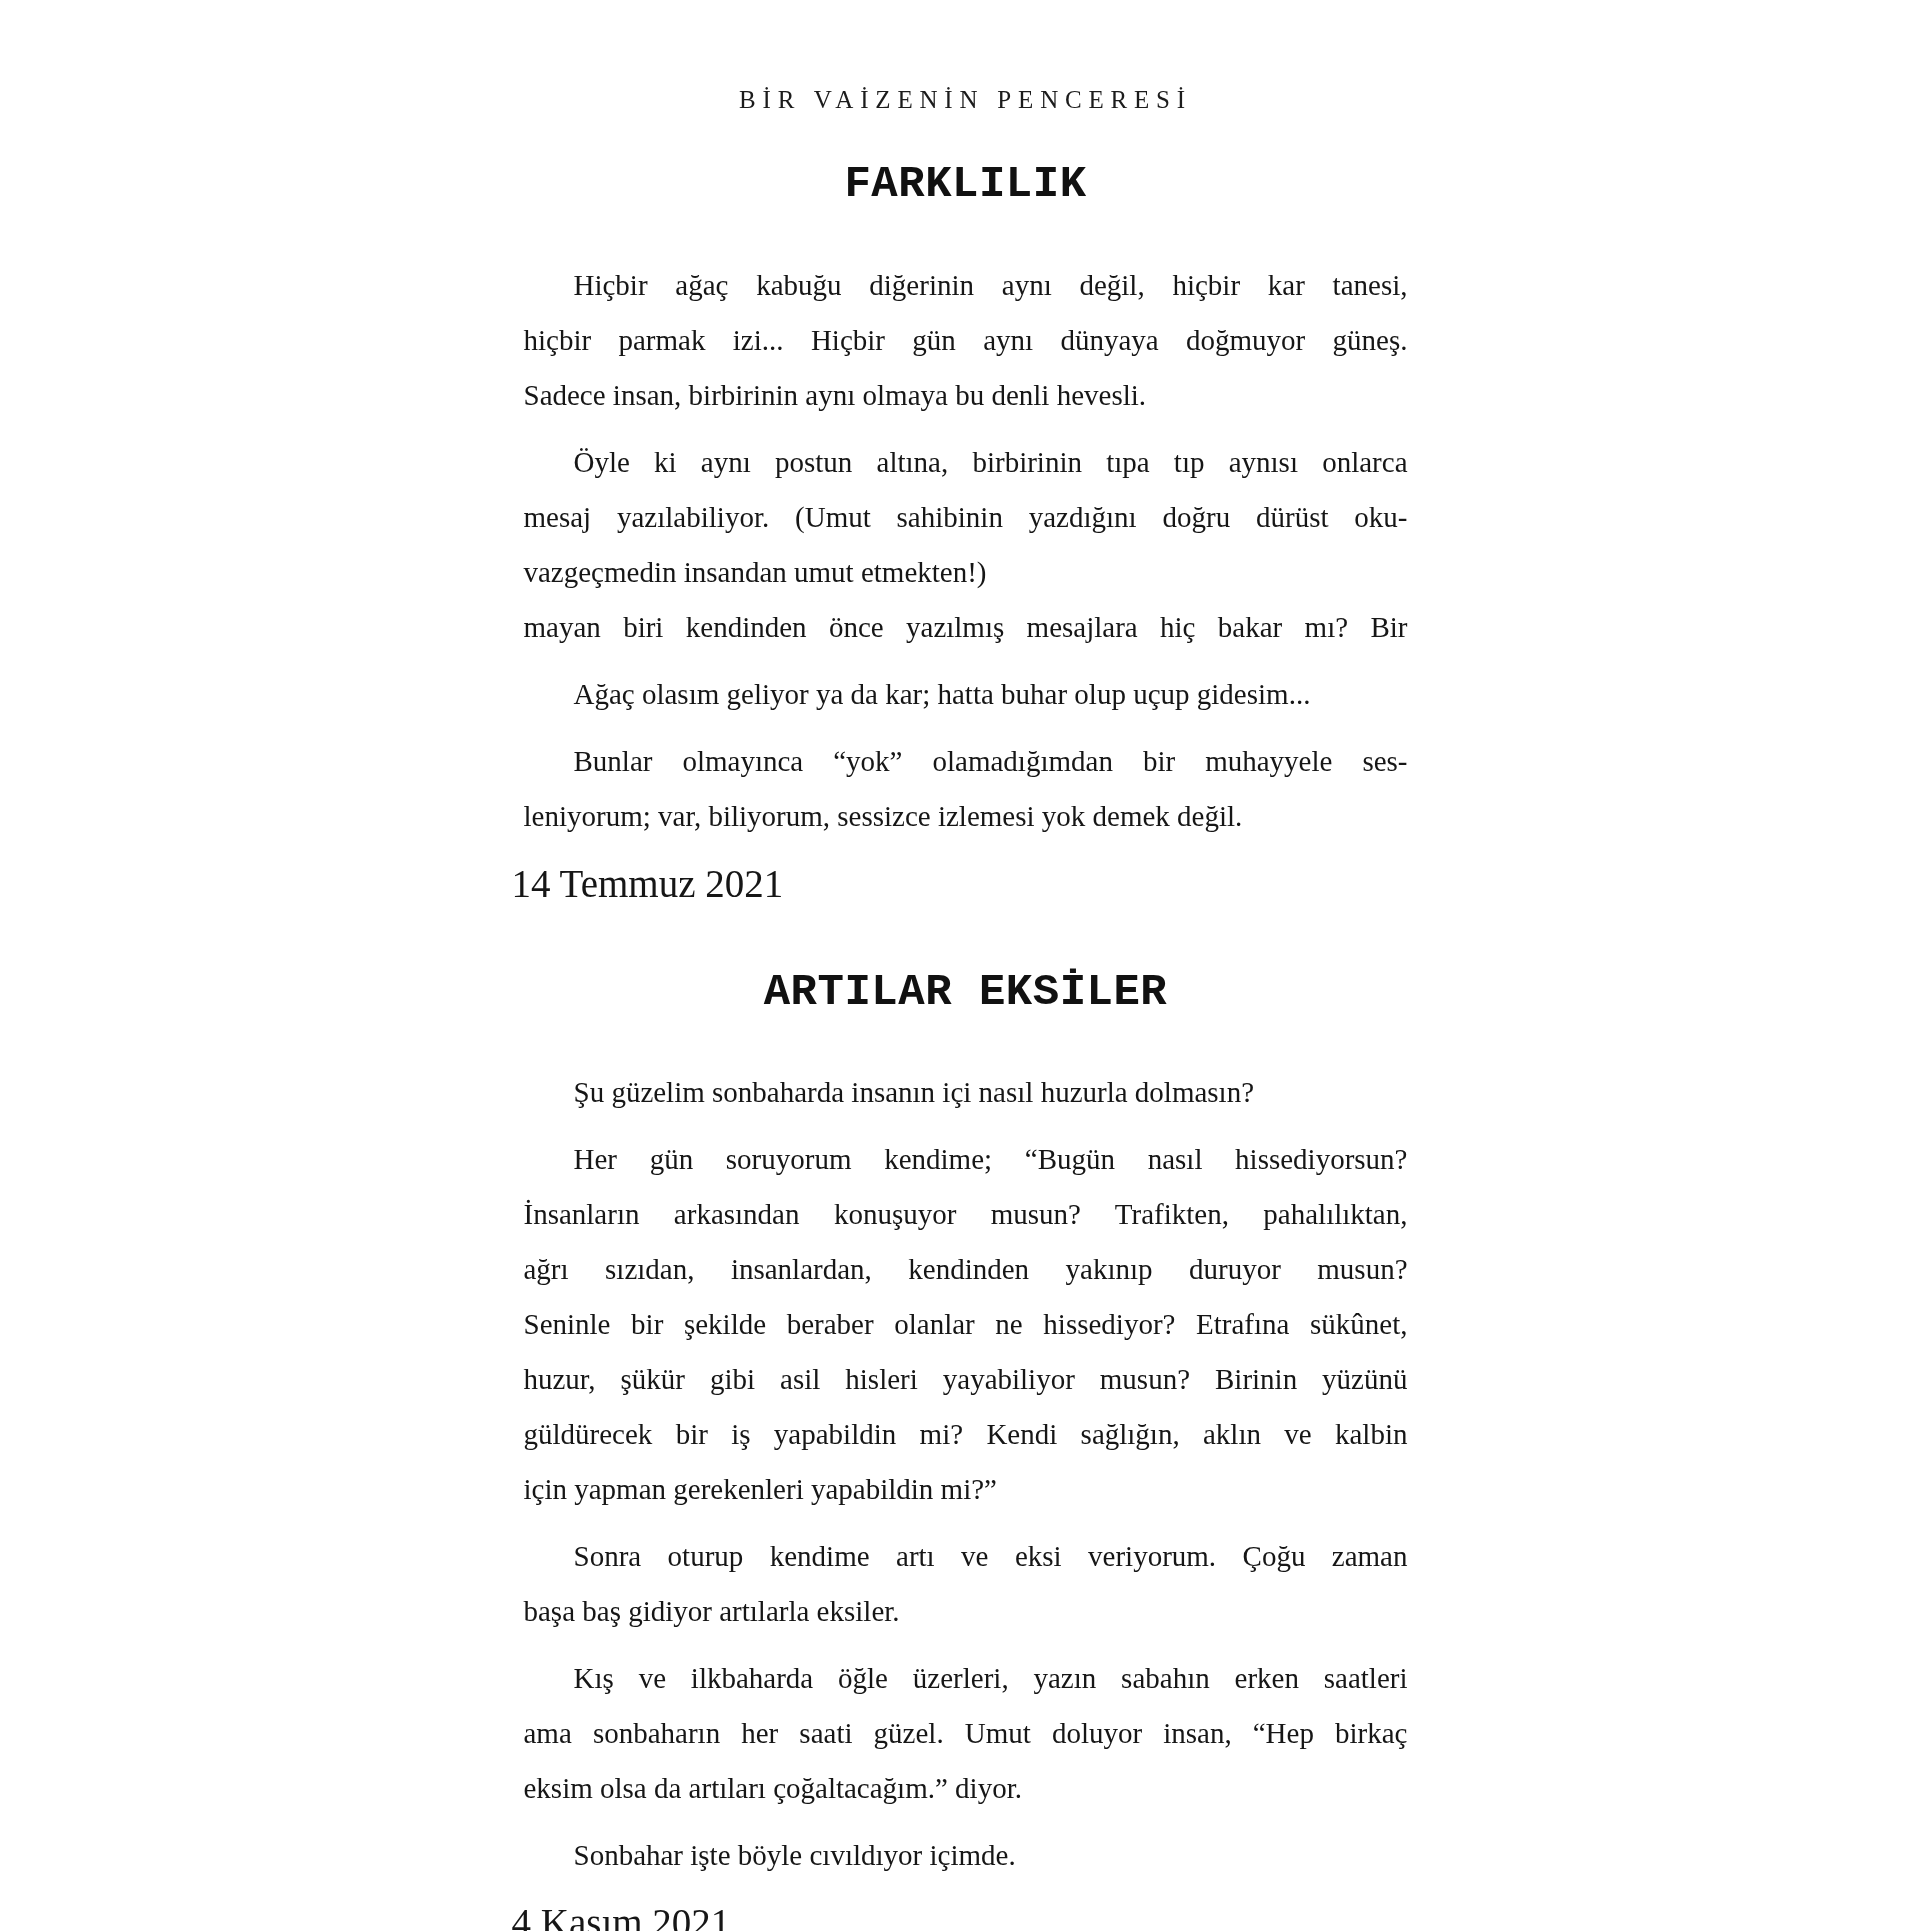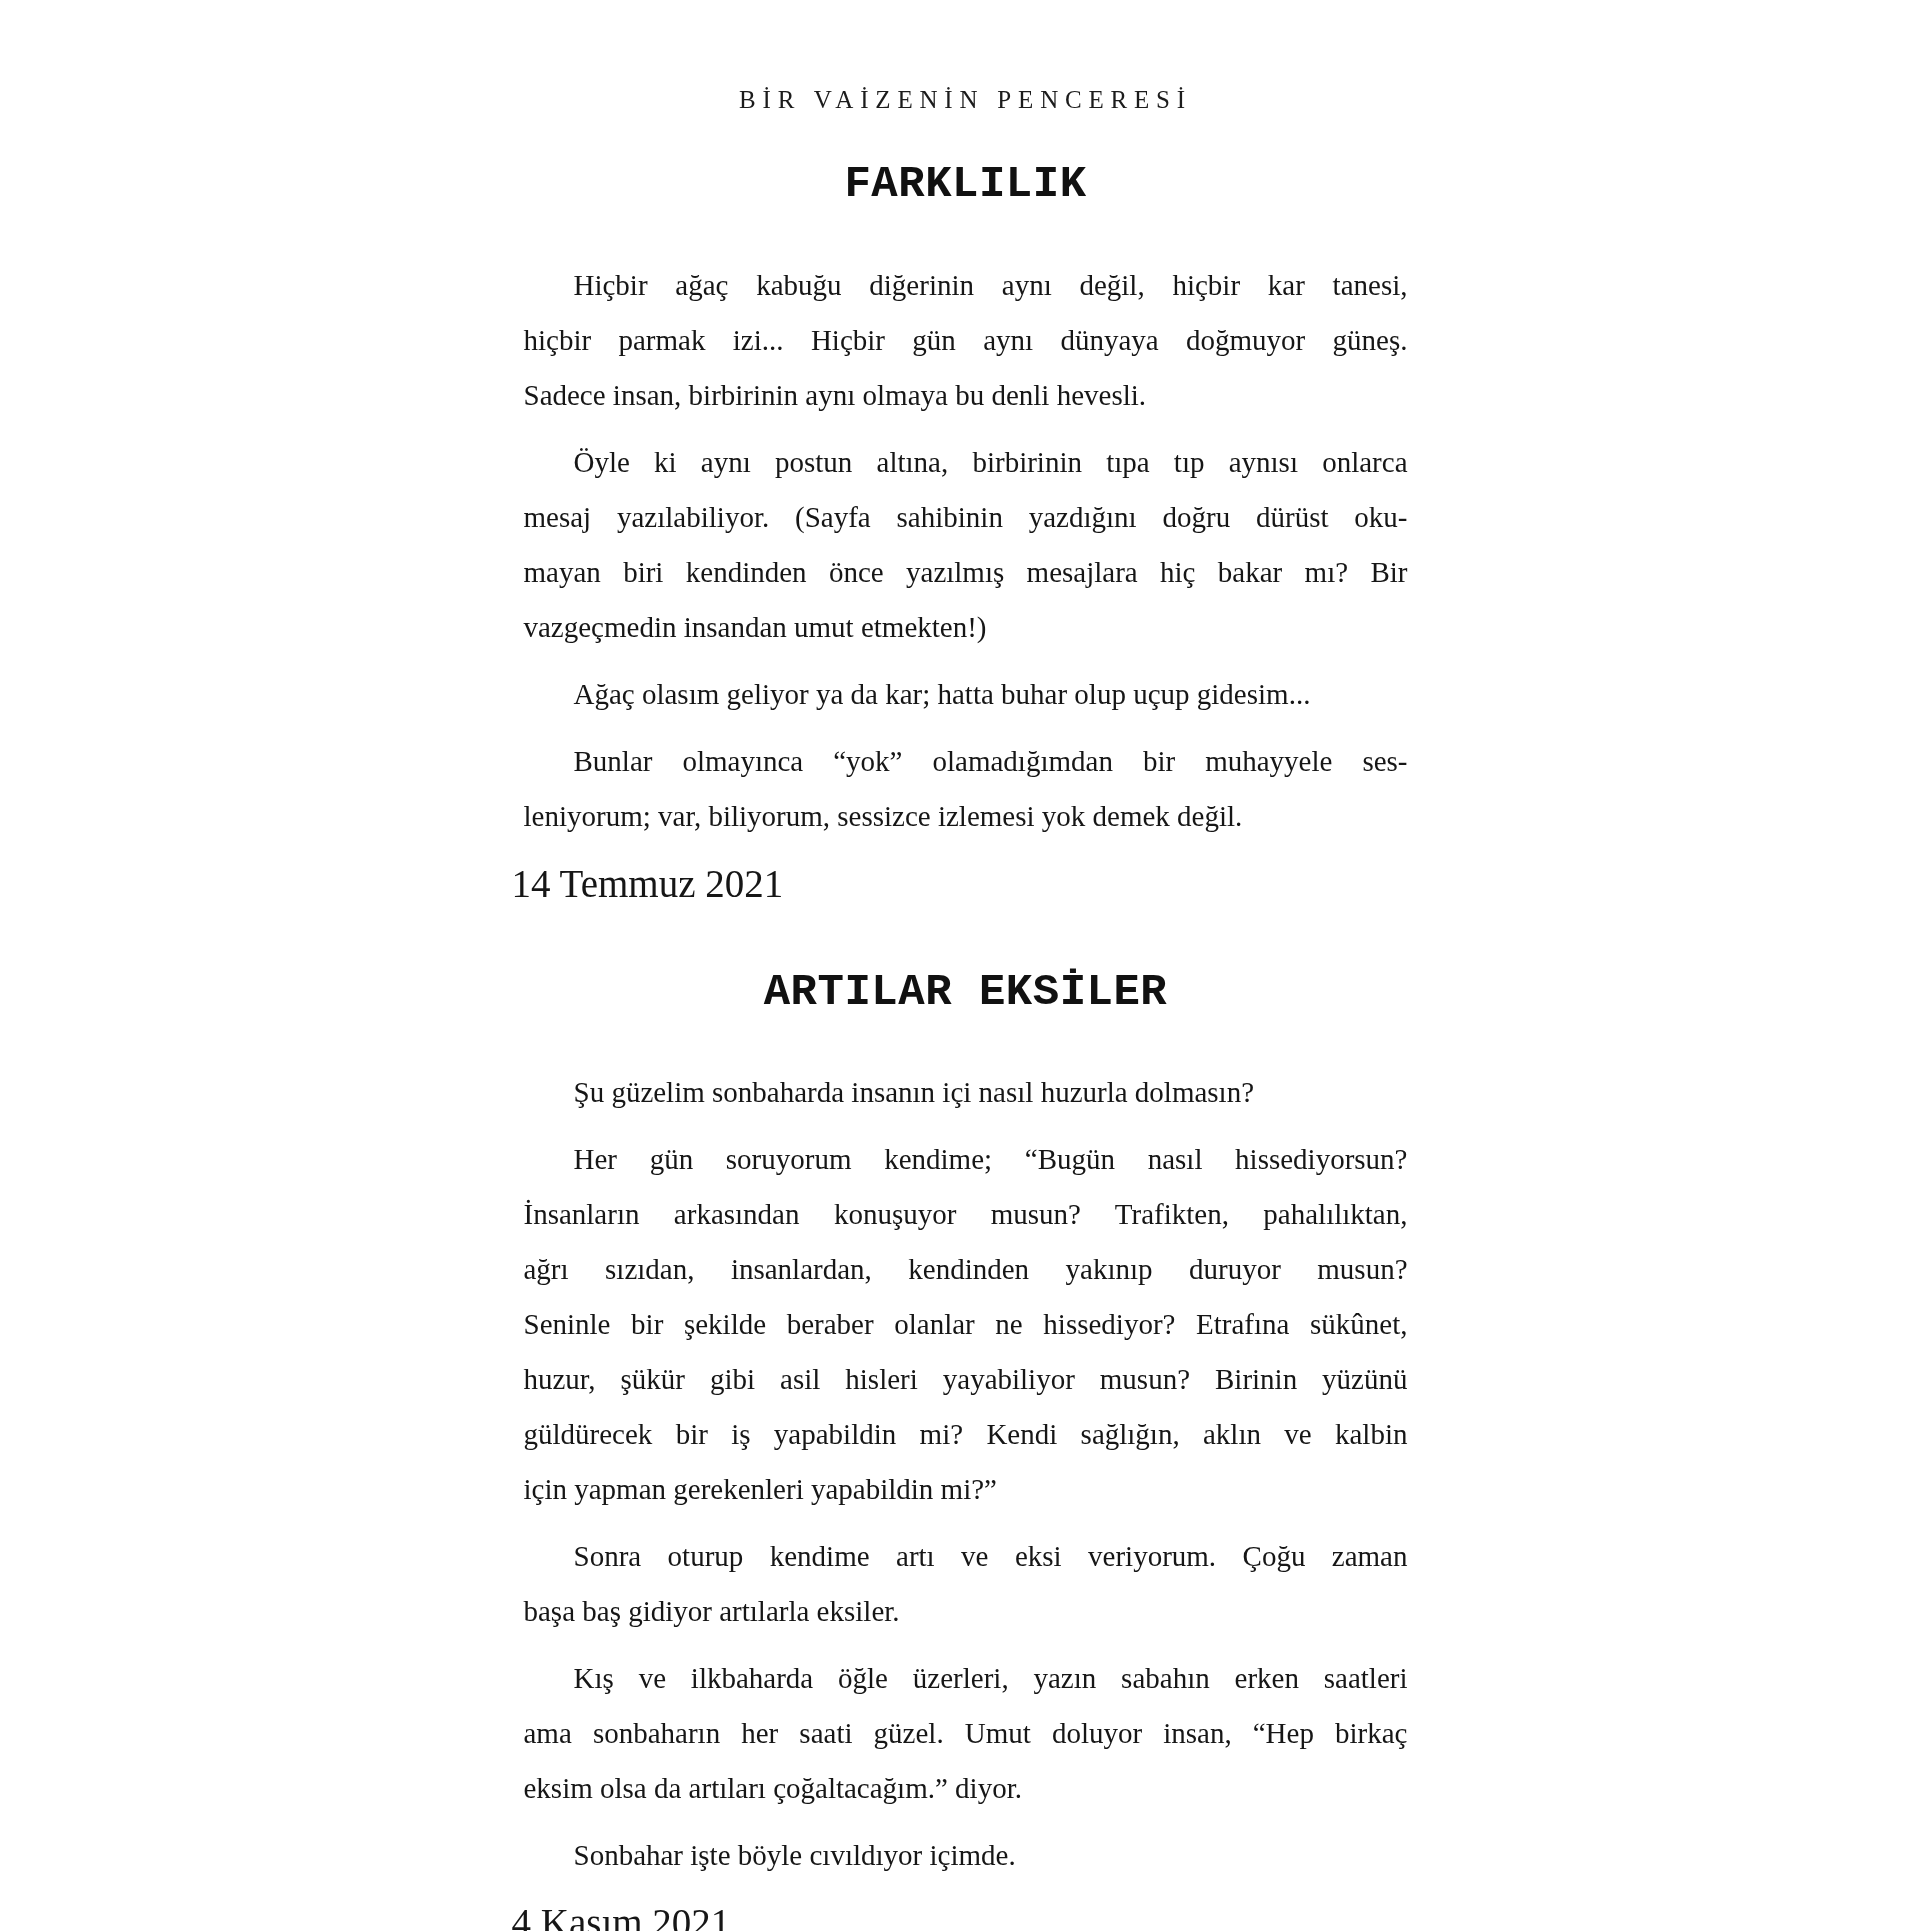--- a/index.html
+++ b/index.html
@@ -67,23 +67,23 @@
   <div id="content">
       <section class="chapter">
         <h2 class="section-title">FARKLILIK</h2>
         <div class="para">
           <div class="line first">Hiçbir ağaç kabuğu diğerinin aynı değil, hiçbir kar tanesi,</div>
           <div class="line">hiçbir parmak izi... Hiçbir gün aynı dünyaya doğmuyor güneş.</div>
           <div class="line last">Sadece insan, birbirinin aynı olmaya bu denli hevesli.</div>
         </div>
         <div class="para">
           <div class="line first">Öyle ki aynı postun altına, birbirinin tıpa tıp aynısı onlarca</div>
-          <div class="line">mesaj yazılabiliyor. (Sayfa sahibinin yazdığını doğru dürüst oku-</div>
+          <div class="line">mesaj yazılabiliyor. (Umut sahibinin yazdığını doğru dürüst oku-</div>
+          <div class="line last">vazgeçmedin insandan umut etmekten!)</div>
           <div class="line">mayan biri kendinden önce yazılmış mesajlara hiç bakar mı? Bir</div>
-          <div class="line last">vazgeçmedin insandan umut etmekten!)</div>
         </div>
         <div class="para">
           <div class="line first last">Ağaç olasım geliyor ya da kar; hatta buhar olup uçup gidesim...</div>
         </div>
         <div class="para">
           <div class="line first">Bunlar olmayınca “yok” olamadığımdan bir muhayyele ses-</div>
           <div class="line last">leniyorum; var, biliyorum, sessizce izlemesi yok demek değil.</div>
         </div>
         <div class="entry-date">14 Temmuz 2021</div>
       </section>

